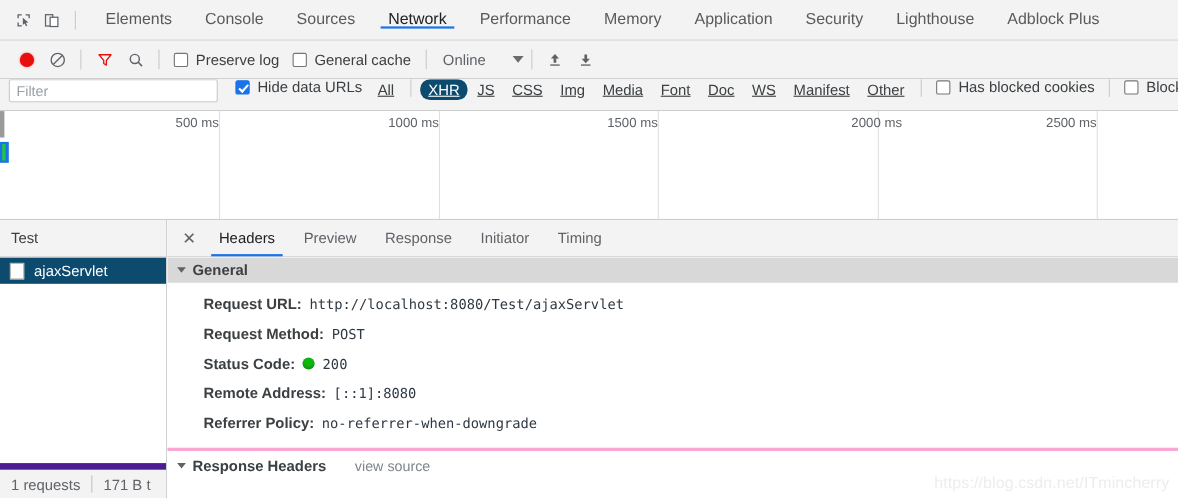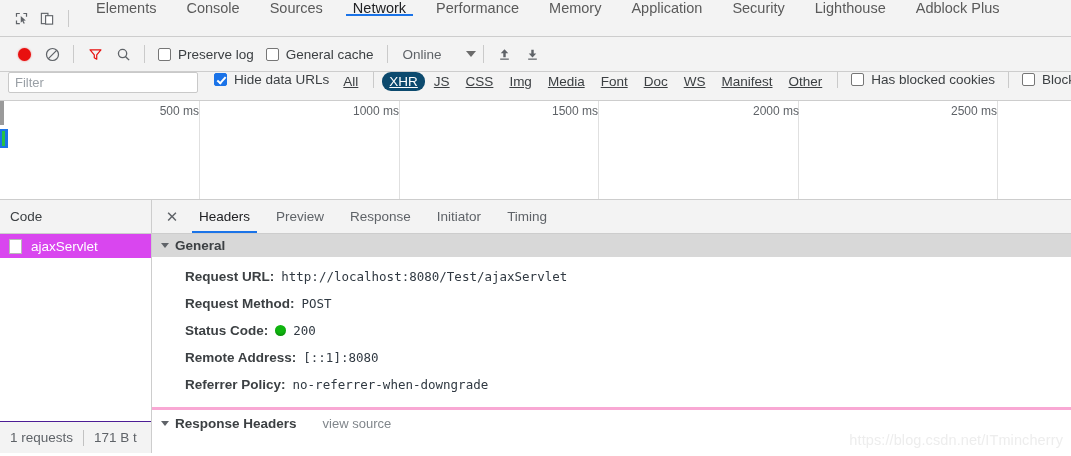--- a/index.html
+++ b/index.html
@@ -45,21 +45,21 @@
   }
   .tb-sep {
     width: 1px;
     height: 17px;
     background: #cacaca;
     margin: 0 8px;
     flex: 0 0 auto;
   }
   .tabs {
     display: flex;
-    align-items: flex-start;
+    align-items: center;
     height: 37px;
     margin-left: 4px;
   }
   .tab {
     display: flex;
     align-items: center;
     padding: 0 15px;
     font-size: 14.5px;
     color: #5a5a5a;
     cursor: pointer;
@@ -302,21 +302,21 @@
   }
   .req-row {
     height: 24px;
     display: flex;
     align-items: center;
     padding-left: 9px;
     cursor: pointer;
     box-sizing: border-box;
   }
   .req-row.selected {
-    background: #d946ef;
+    background: #0c4a6e;
     color: #ffffff;
   }
   .doc-icon {
     width: 13px;
     height: 15px;
     background: #ffffff;
     border: 1px solid #b8b8b8;
     box-sizing: border-box;
     flex: 0 0 auto;
   }
@@ -324,21 +324,21 @@
     margin-left: 9px;
     font-size: 13.5px;
     white-space: nowrap;
   }
   .statusbar {
     height: 32px;
     display: flex;
     align-items: center;
     padding-left: 10px;
     background: #f3f3f3;
-    border-top: 1px solid #4c1d95;
+    border-top: 6px solid #4c1d95;
     box-sizing: border-box;
     font-size: 13.5px;
     color: #5f6368;
     white-space: nowrap;
     overflow: hidden;
   }
   .sb-sep {
     width: 1px;
     height: 16px;
     background: #c2c2c2;
@@ -614,31 +614,31 @@
     <div class="ov-grid">
       <div class="ov-div" style="left:199px"></div>
       <div class="ov-div" style="left:399px"></div>
       <div class="ov-div" style="left:598px"></div>
       <div class="ov-div" style="left:798px"></div>
       <div class="ov-div" style="left:997px"></div>
     </div>
     <div class="ov-lbl" style="left:99px;width:100px">500 ms</div>
     <div class="ov-lbl" style="left:299px;width:100px">1000 ms</div>
     <div class="ov-lbl" style="left:498px;width:100px">1500 ms</div>
-    <div class="ov-lbl" style="left:699px;width:100px">2000 ms</div>
+    <div class="ov-lbl" style="left:720px;width:100px">2000 ms</div>
     <div class="ov-lbl" style="left:897px;width:100px">2500 ms</div>
     <div class="ov-handle"></div>
     <div class="ov-bar"></div>
     <div class="ov-bar-green"></div>
   </div>
 
   <div class="split">
 
     <div class="leftpane">
-      <div class="col-header">Code</div>
+      <div class="col-header">Test</div>
       <div class="reqlist">
         <div class="req-row selected">
           <span class="doc-icon"></span>
           <span class="req-name">ajaxServlet</span>
         </div>
       </div>
       <div class="statusbar">
         <span>1 requests</span>
         <span class="sb-sep"></span>
         <span>171 B t</span>

